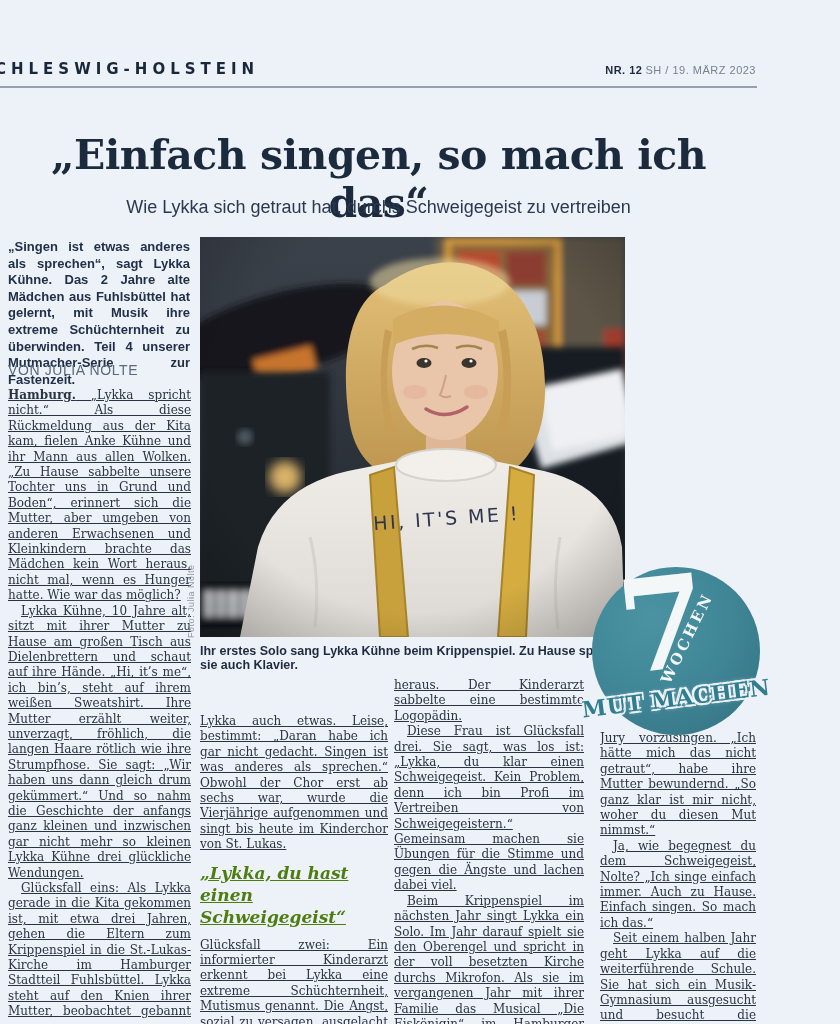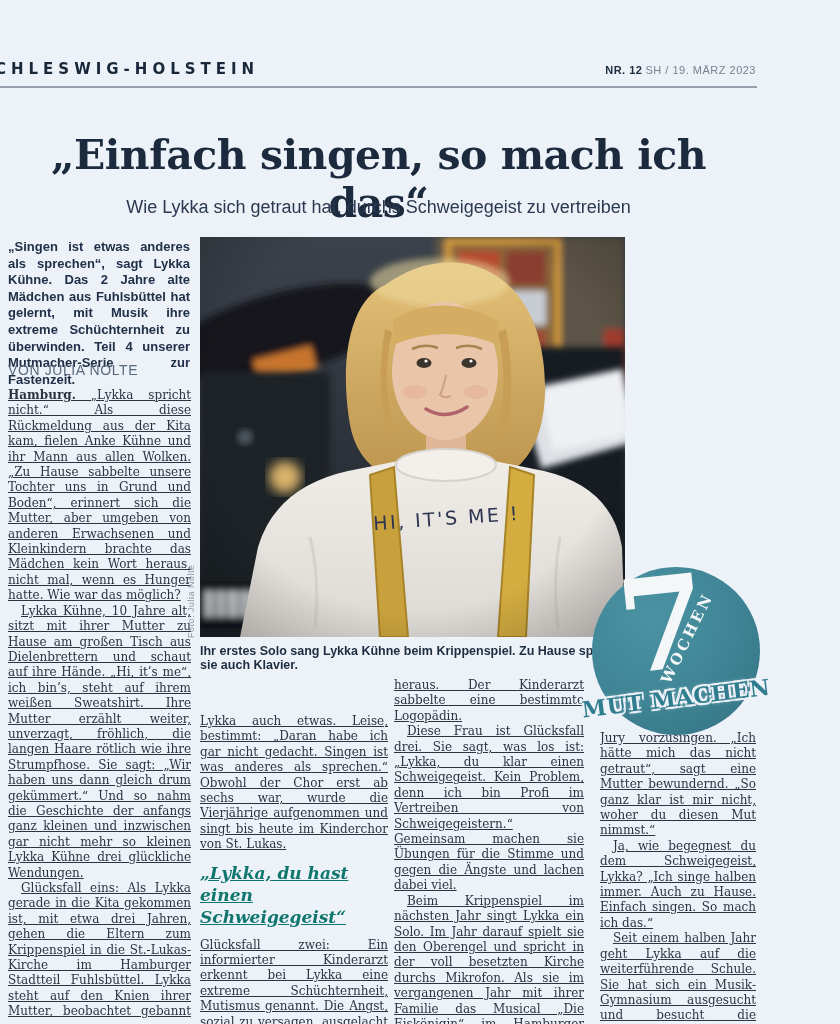--- a/index.html
+++ b/index.html
@@ -68,21 +68,21 @@
   .bodycol p.ind{text-indent:13px;}
   .col1{left:8px;top:388px;width:183px;height:630px;}
   .col2{left:200px;top:678px;width:188px;height:346px;margin-top:36px;}
   .col3{left:394px;top:678px;width:190px;height:346px;}
   .col4{left:600px;top:731px;width:156px;height:293px;}
   .lead-in{font-weight:700;}
   .article-subhead{
     font-family:"DejaVu Serif", serif;
     font-weight:700;font-style:italic;
     font-size:17px;line-height:22px;
-    color:#0f766e;text-align:left;
+    color:#4d7c0f;text-align:left;
     margin:9px 0 10px 0 !important;
   }
 
   
   .photo{
     position:absolute;left:200px;top:237px;width:425px;height:400px;
     z-index:1;background:#262b31;
   }
   .photo svg{display:block;}
   .photo-credit{
@@ -276,18 +276,18 @@
     <p>Glücksfall zwei: Ein informierter Kinderarzt erkennt bei Lykka eine extreme Schüchternheit, Mutismus genannt. Die Angst, sozial zu versagen, ausgelacht zu werden, abgelehnt zu werden, macht so besonders sensible Menschen wie Lykka stumm vor Schreck. Sie sind blockiert und bringen kein Wort</p>
   </div>
 
   <div class="bodycol col3">
     <p>heraus. Der Kinderarzt sabbelte eine bestimmte Logopädin.</p>
     <p class="ind">Diese Frau ist Glücksfall drei. Sie sagt, was los ist: „Lykka, du klar einen Schweigegeist. Kein Problem, denn ich bin Profi im Vertreiben von Schweigegeistern.“ Gemeinsam machen sie Übungen für die Stimme und gegen die Ängste und lachen dabei viel.</p>
     <p class="ind">Beim Krippenspiel im nächsten Jahr singt Lykka ein Solo. Im Jahr darauf spielt sie den Oberengel und spricht in der voll besetzten Kirche durchs Mikrofon. Als sie im vergangenen Jahr mit ihrer Familie das Musical „Die Eiskönigin“ im Hamburger Hafen sieht, will sie danach für die Rolle der Anna vorsingen. Die bekommt sie zwar nicht, aber es gelingt ihr, in einem Saal vor der</p>
   </div>
 
   <div class="bodycol col4">
-    <p>Jury vorzusingen. „Ich hätte mich das nicht getraut“, sagt eine Mutter bewundernd. „So ganz klar ist mir nicht, woher du diesen Mut nimmst.“</p>
-    <p class="ind">Ja, wie begegnest du dem Schweigegeist, Lykka? „Ich singe halben immer. Auch zu Hause. Einfach singen. So mach ich das.“</p>
+    <p>Jury vorzusingen. „Ich hätte mich das nicht getraut“, habe ihre Mutter bewundernd. „So ganz klar ist mir nicht, woher du diesen Mut nimmst.“</p>
+    <p class="ind">Ja, wie begegnest du dem Schweigegeist, Nolte? „Ich singe einfach immer. Auch zu Hause. Einfach singen. So mach ich das.“</p>
     <p class="ind">Seit einem halben Jahr geht Lykka auf die weiterführende Schule. Sie hat sich ein Musik-Gymnasium ausgesucht und besucht die Gesangsklasse. Und nun ist ihre Mutter dran, mutig zu sein, sich zu sagen, lass sie gehen, sie macht das schon.</p>
   </div>
 
 </div>
 
 </body></html>

